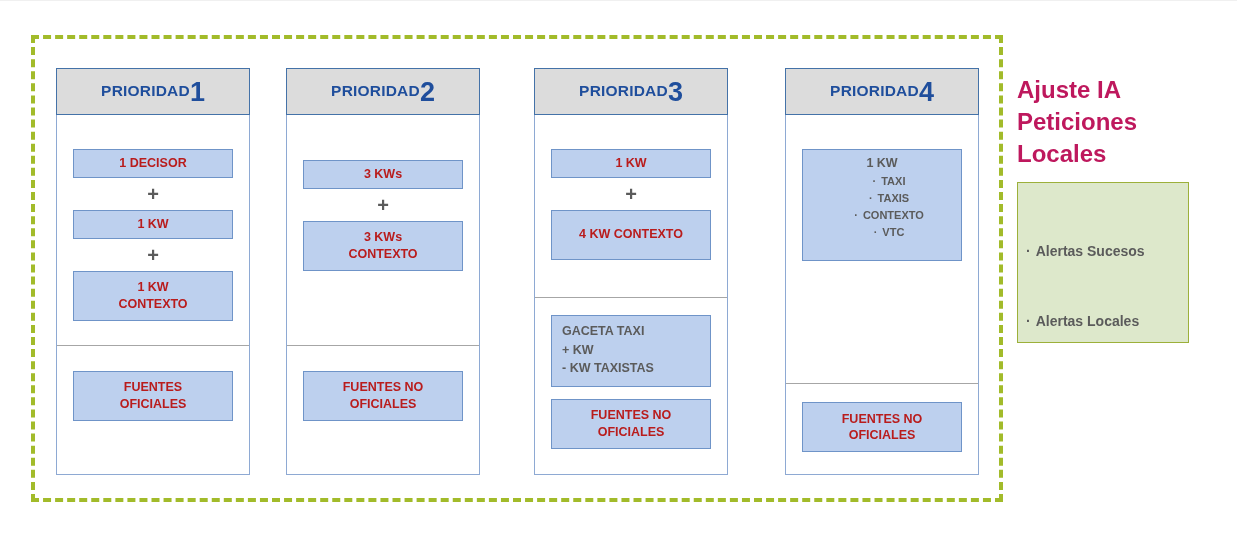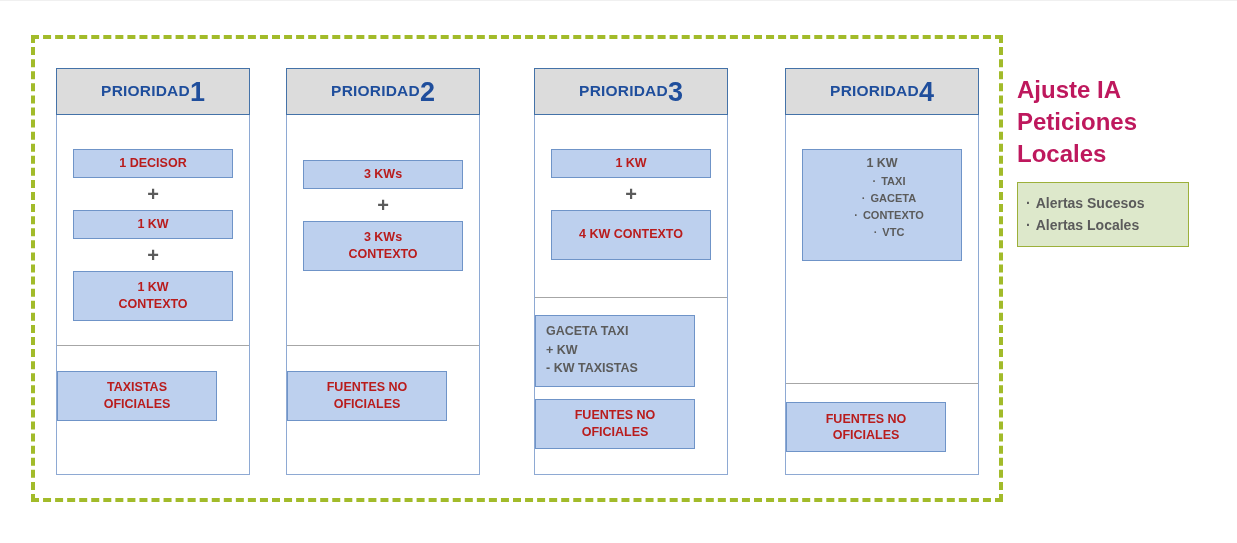--- a/index.html
+++ b/index.html
@@ -79,21 +79,21 @@
     position: relative;
     display: flex;
     flex-direction: column;
     align-items: center;
     box-sizing: border-box;
   }
   .col-bottom {
     position: relative;
     display: flex;
     flex-direction: column;
-    align-items: flex-start;
+    align-items: center;
     box-sizing: border-box;
     border-top: 1.5px solid #a6a6a6;
   }
 
   
   .col-1 .col-top    { height: 223px; padding-top: 26px; }
   .col-1 .col-bottom { height: 130px; padding-top: 25px; }
   .col-2 .col-top    { height: 223px; padding-top: 37px; }
   .col-2 .col-bottom { height: 130px; padding-top: 25px; }
   .col-3 .col-top    { height: 175px; padding-top: 26px; }
@@ -198,20 +198,21 @@
     border: 1px solid #9cb03a;
     box-sizing: border-box;
     padding: 9px 0 9px 8px;
   }
   #green-box .gitem {
     color: #5b5b5b;
     font-size: 14px;
     font-weight: bold;
     line-height: 1.6;
     white-space: nowrap;
+    margin-top: 48px;
   }
   #green-box .gitem::before {
     content: "\00B7";
     margin-right: 5px;
   }
 
   
   #top-hairline {
     position: absolute;
     left: 0; top: 0;
@@ -243,21 +244,21 @@
         <span>1 KW</span>
       </div>
       <div class="plus">+</div>
       <div class="bluebox h2">
         <span>1 KW</span>
         <span>CONTEXTO</span>
       </div>
     </div>
     <div class="col-bottom">
       <div class="bluebox h2">
-        <span>TAXISTAS</span>
+        <span>FUENTES</span>
         <span>OFICIALES</span>
       </div>
     </div>
   </div>
 
   <div class="column col-2">
     <div class="col-header">
       <span class="word">PRIORIDAD</span>
       <span class="num">2</span>
     </div>
@@ -309,21 +310,21 @@
   <div class="column col-4">
     <div class="col-header">
       <span class="word">PRIORIDAD</span>
       <span class="num">4</span>
     </div>
     <div class="col-top">
       <div class="kw-listbox">
         <div class="kw-title">1 KW</div>
         <ul>
           <li>TAXI</li>
-          <li>GACETA</li>
+          <li>TAXIS</li>
           <li>CONTEXTO</li>
           <li>VTC</li>
         </ul>
       </div>
     </div>
     <div class="col-bottom">
       <div class="bluebox h2">
         <span>FUENTES NO</span>
         <span>OFICIALES</span>
       </div>

